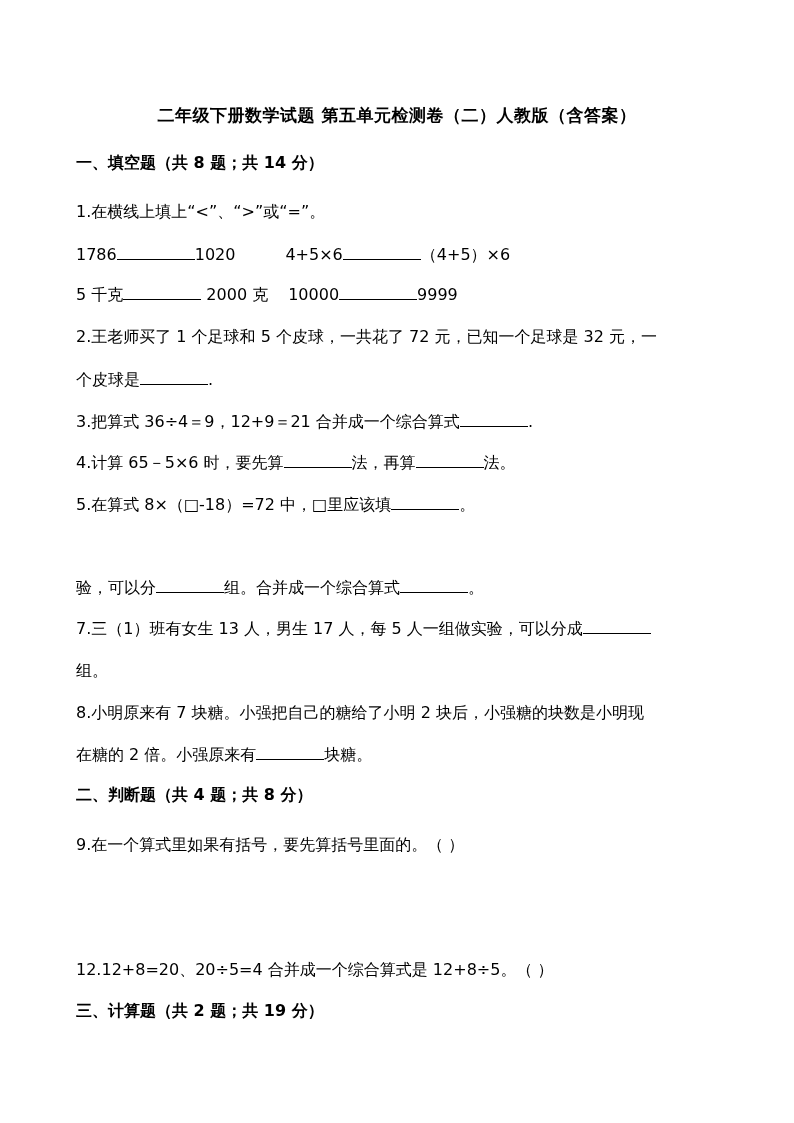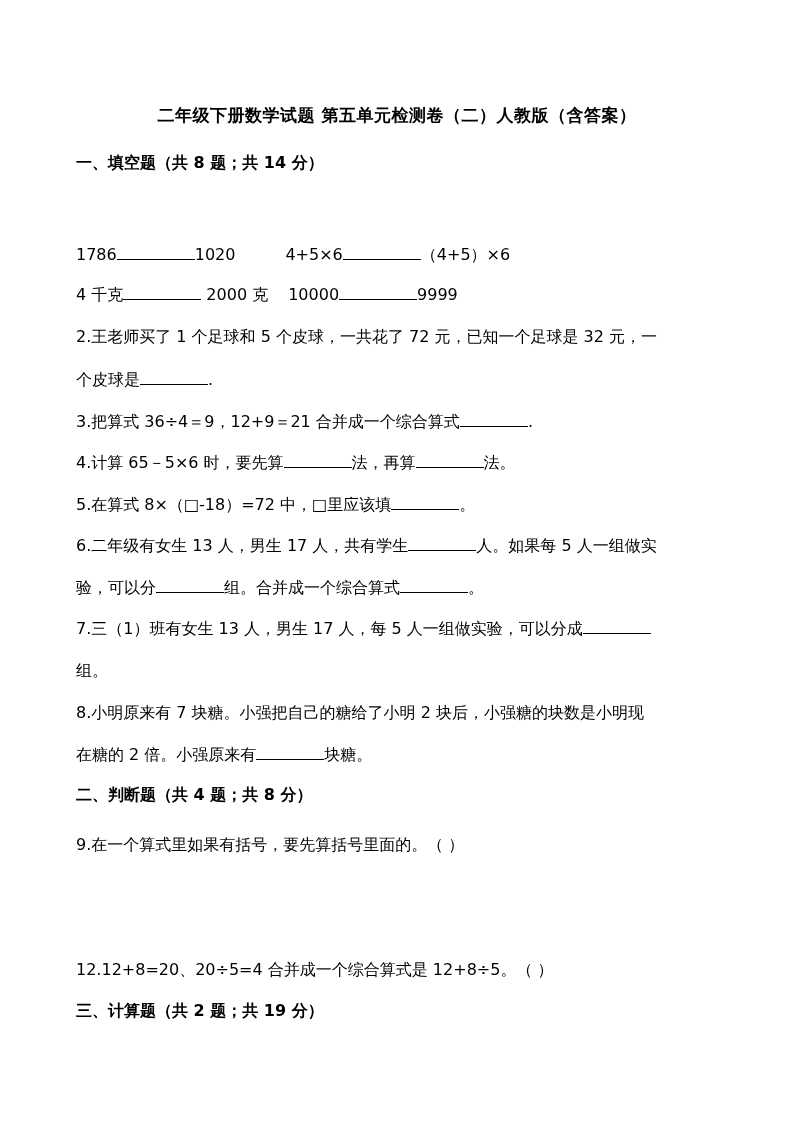--- a/index.html
+++ b/index.html
@@ -16,47 +16,45 @@
   .gap2 { display:inline-block; width:20px; }
 </style>
 </head>
 <body>
 
 <div class="page">
   <div class="title">二年级下册数学试题 第五单元检测卷（二）人教版（含答案）</div>
 
   <div class="line section" style="top:136px">一、填空题（共 8 题；共 14 分）</div>
 
+  <div class="line" style="top:185px">1.在横线上填上“&lt;”、“&gt;”或“=”。</div>
   <div class="line" style="top:228px">
     <span>1786</span><span class="blank b80"></span><span>1020</span><span class="gap"></span><span>4+5×6</span><span class="blank b80"></span><span>（4+5）×6</span>
   </div>
   <div class="line" style="top:268px">
-    <span>4 千克</span><span class="blank b80"></span><span> 2000 克</span><span class="gap2"></span><span>10000</span><span class="blank b80"></span><span>9999</span>
+    <span>5 千克</span><span class="blank b80"></span><span> 2000 克</span><span class="gap2"></span><span>10000</span><span class="blank b80"></span><span>9999</span>
   </div>
 
   <div class="line" style="top:310px">2.王老师买了 1 个足球和 5 个皮球，一共花了 72 元，已知一个足球是 32 元，一</div>
   <div class="line" style="top:353px">
     <span>个皮球是</span><span class="blank b68"></span><span>.</span>
   </div>
 
   <div class="line" style="top:395px">
     <span>3.把算式 36÷4＝9，12+9＝21 合并成一个综合算式</span><span class="blank b68"></span><span>.</span>
   </div>
 
   <div class="line" style="top:436px">
     <span>4.计算 65－5×6 时，要先算</span><span class="blank b68"></span><span>法，再算</span><span class="blank b68"></span><span>法。</span>
   </div>
 
   <div class="line" style="top:478px">
     <span>5.在算式 8×（□-18）=72 中，□里应该填</span><span class="blank b68"></span><span>。</span>
   </div>
 
-  <div class="line" style="top:519px">
-    <span>6.二年级有女生 13 人，男生 17 人，共有学生</span><span class="blank b68"></span><span>人。如果每 5 人一组做实</span>
-  </div>
   <div class="line" style="top:561px">
     <span>验，可以分</span><span class="blank b68"></span><span>组。合并成一个综合算式</span><span class="blank b68"></span><span>。</span>
   </div>
 
   <div class="line" style="top:602px">
     <span>7.三（1）班有女生 13 人，男生 17 人，每 5 人一组做实验，可以分成</span><span class="blank b68"></span>
   </div>
   <div class="line" style="top:644px">组。</div>
 
   <div class="line" style="top:686px">8.小明原来有 7 块糖。小强把自己的糖给了小明 2 块后，小强糖的块数是小明现</div>

